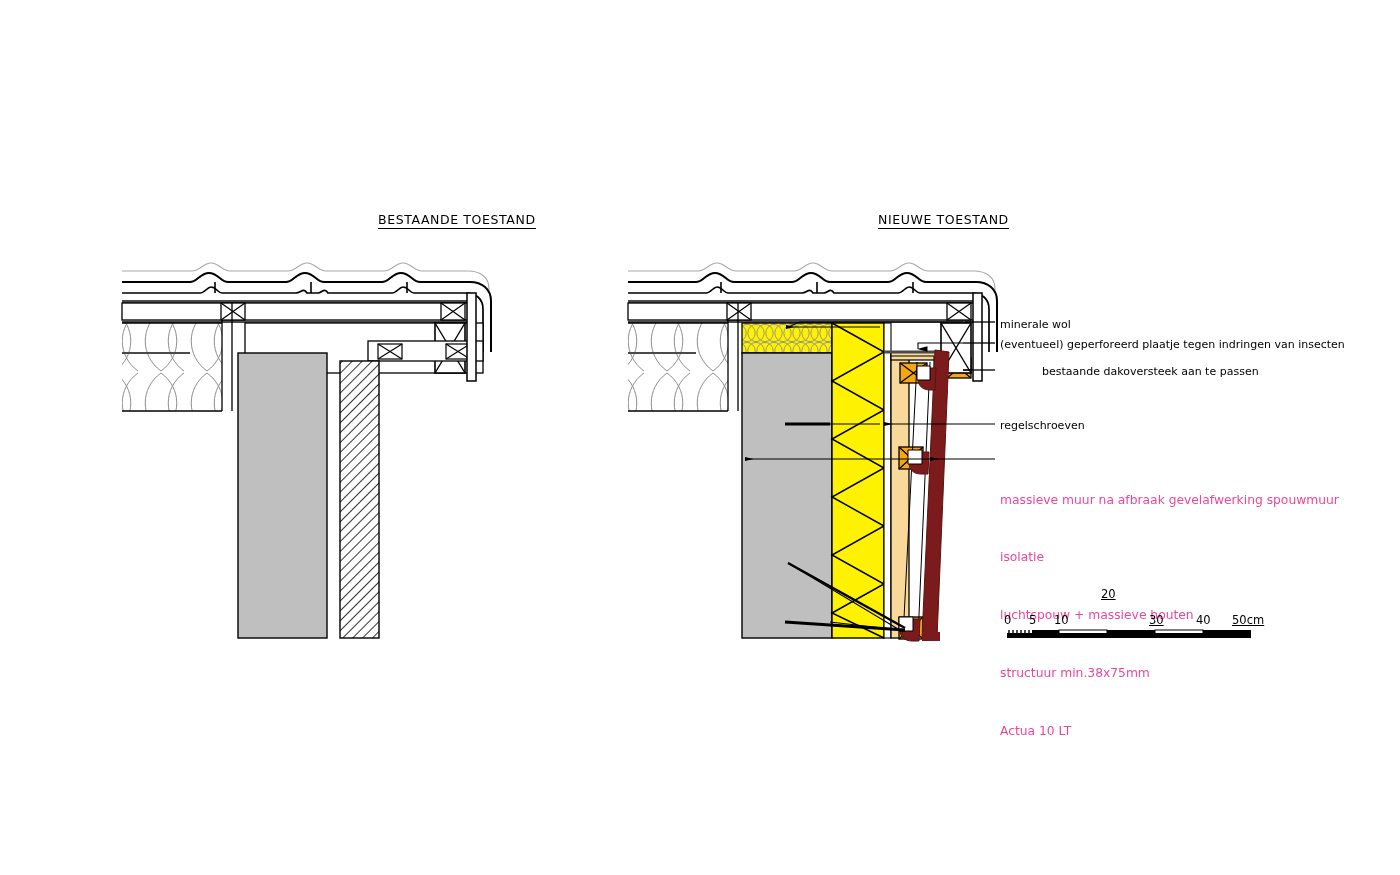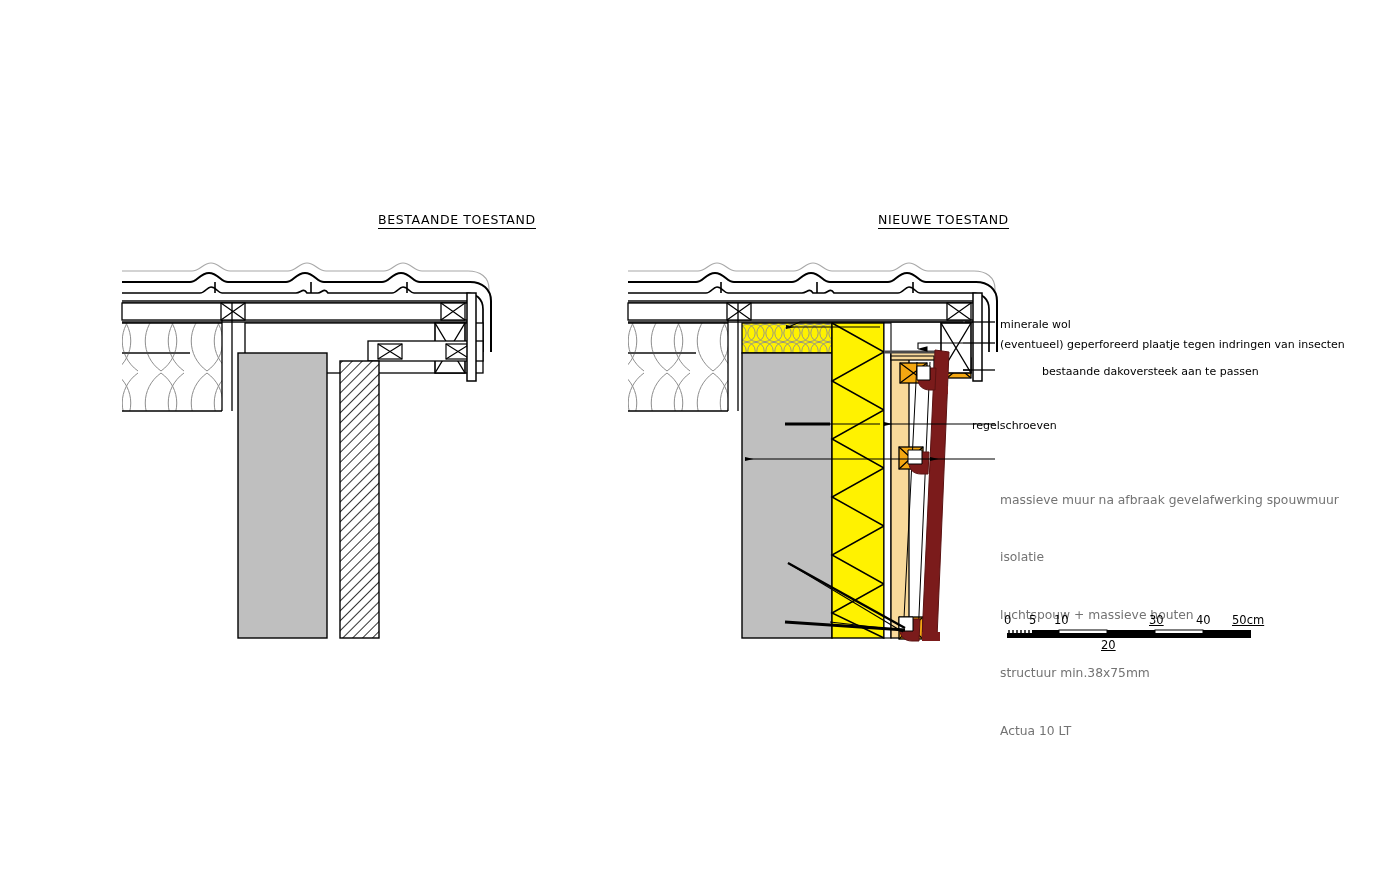--- a/index.html
+++ b/index.html
@@ -2,21 +2,21 @@
 <html><head>
 <meta charset="utf-8">
 <style>
   html,body{margin:0;padding:0;background:#fff;}
   body{width:1400px;height:875px;position:relative;overflow:hidden;
        font-family:"DejaVu Sans","Liberation Sans",sans-serif;}
   .stage{position:absolute;left:0;top:0;width:1400px;height:875px;}
   .ttl{position:absolute;font-size:12.5px;letter-spacing:.6px;color:#000;
        border-bottom:1.2px solid #000;padding-bottom:1px;white-space:nowrap;}
   .lbl{position:absolute;font-size:11px;color:#000;white-space:nowrap;line-height:19.3px;}
-  .lblblock{position:absolute;font-size:12.3px;color:#737373;white-space:pre;line-height:19.3px;}
+  .lblblock{position:absolute;font-size:12.3px;color:#ec4899;white-space:pre;line-height:19.3px;}
   svg{position:absolute;left:0;top:0;overflow:visible;}
   .sc-num{position:absolute;font-size:11.5px;color:#000;white-space:nowrap;}
 </style>
 </head>
 <body>
 
 <div class="stage">
 
   <div class="ttl" style="left:378px;top:212px;">BESTAANDE TOESTAND</div>
   <div class="ttl" style="left:878px;top:212px;">NIEUWE TOESTAND</div>
@@ -300,31 +300,31 @@
       <rect x="1155" y="630" width="48" height="6" fill="#fff" stroke="#000" stroke-width="1"></rect>
       <rect x="1155" y="633" width="48" height="3" fill="#000"></rect>
       <rect x="1203" y="630" width="48" height="6" fill="#000"></rect>
       <rect x="1007" y="636" width="244" height="2" fill="#000"></rect>
     </g>
   </svg>
 
   <div class="lbl" style="left:1000px;top:315px;">minerale wol</div>
   <div class="lbl" style="left:1000px;top:335px;text-align:right;">(eventueel) geperforeerd plaatje tegen indringen van insecten</div>
   <div class="lbl" style="left:1000px;top:362px;margin-left:42px;">bestaande dakoversteek aan te passen</div>
-  <div class="lbl" style="left:972px;top:416px;">regelschroeven</div>
+  <div class="lbl" style="left:1000px;top:416px;">regelschroeven</div>
 
   <div class="lblblock" style="left:1000px;top:452px;">
     <div>massieve muur na afbraak gevelafwerking spouwmuur</div>
     <div>isolatie</div>
     <div>luchtspouw + massieve houten</div>
     <div>structuur min.38x75mm</div>
     <div>Actua 10 LT</div>
   </div>
 
   <div class="sc-num" style="left:1004px;top:613px;">0</div>
   <div class="sc-num" style="left:1029px;top:613px;">5</div>
   <div class="sc-num" style="left:1054px;top:613px;">10</div>
-  <div class="sc-num" style="left:1101px;top:638px;text-decoration:underline;">20</div>
+  <div class="sc-num" style="left:1101px;top:587px;text-decoration:underline;">20</div>
   <div class="sc-num" style="left:1149px;top:613px;text-decoration:underline;">30</div>
   <div class="sc-num" style="left:1196px;top:613px;">40</div>
   <div class="sc-num" style="left:1232px;top:613px;text-decoration:underline;">50cm</div>
 
 </div>
 
 </body></html>

